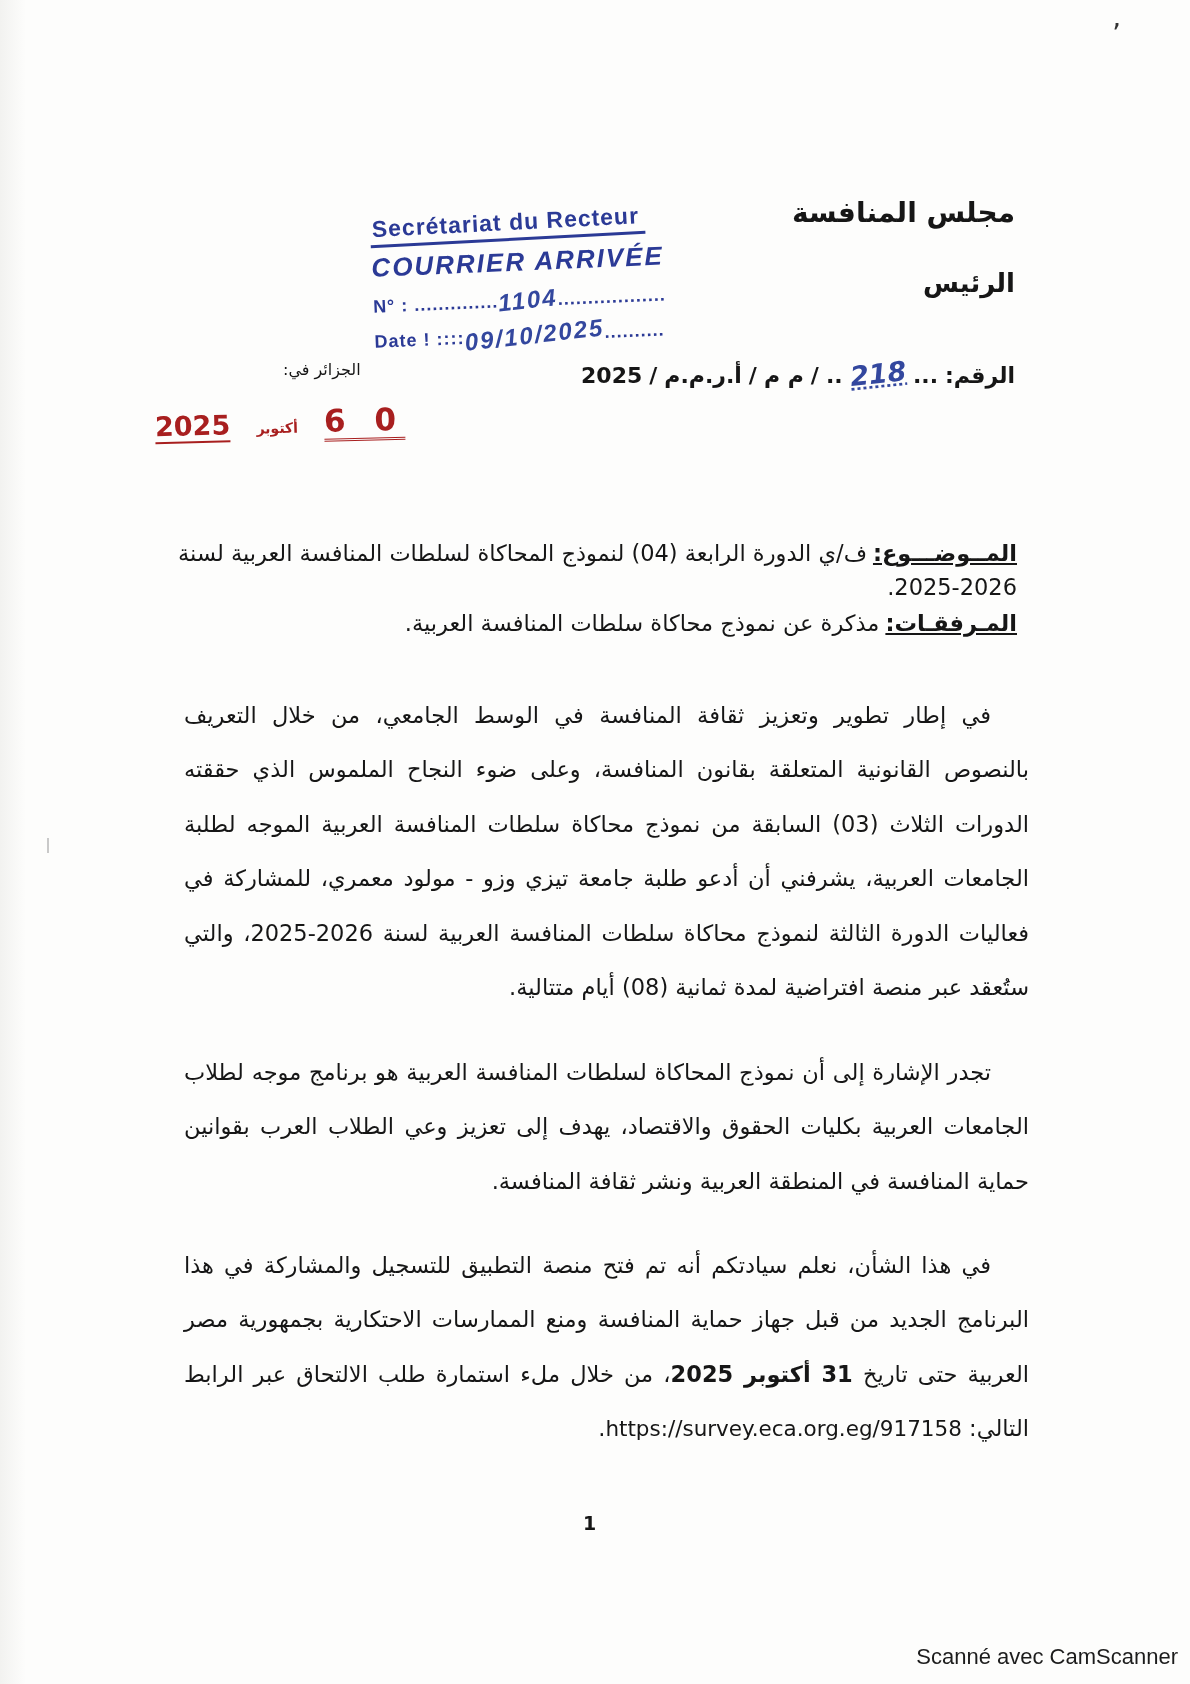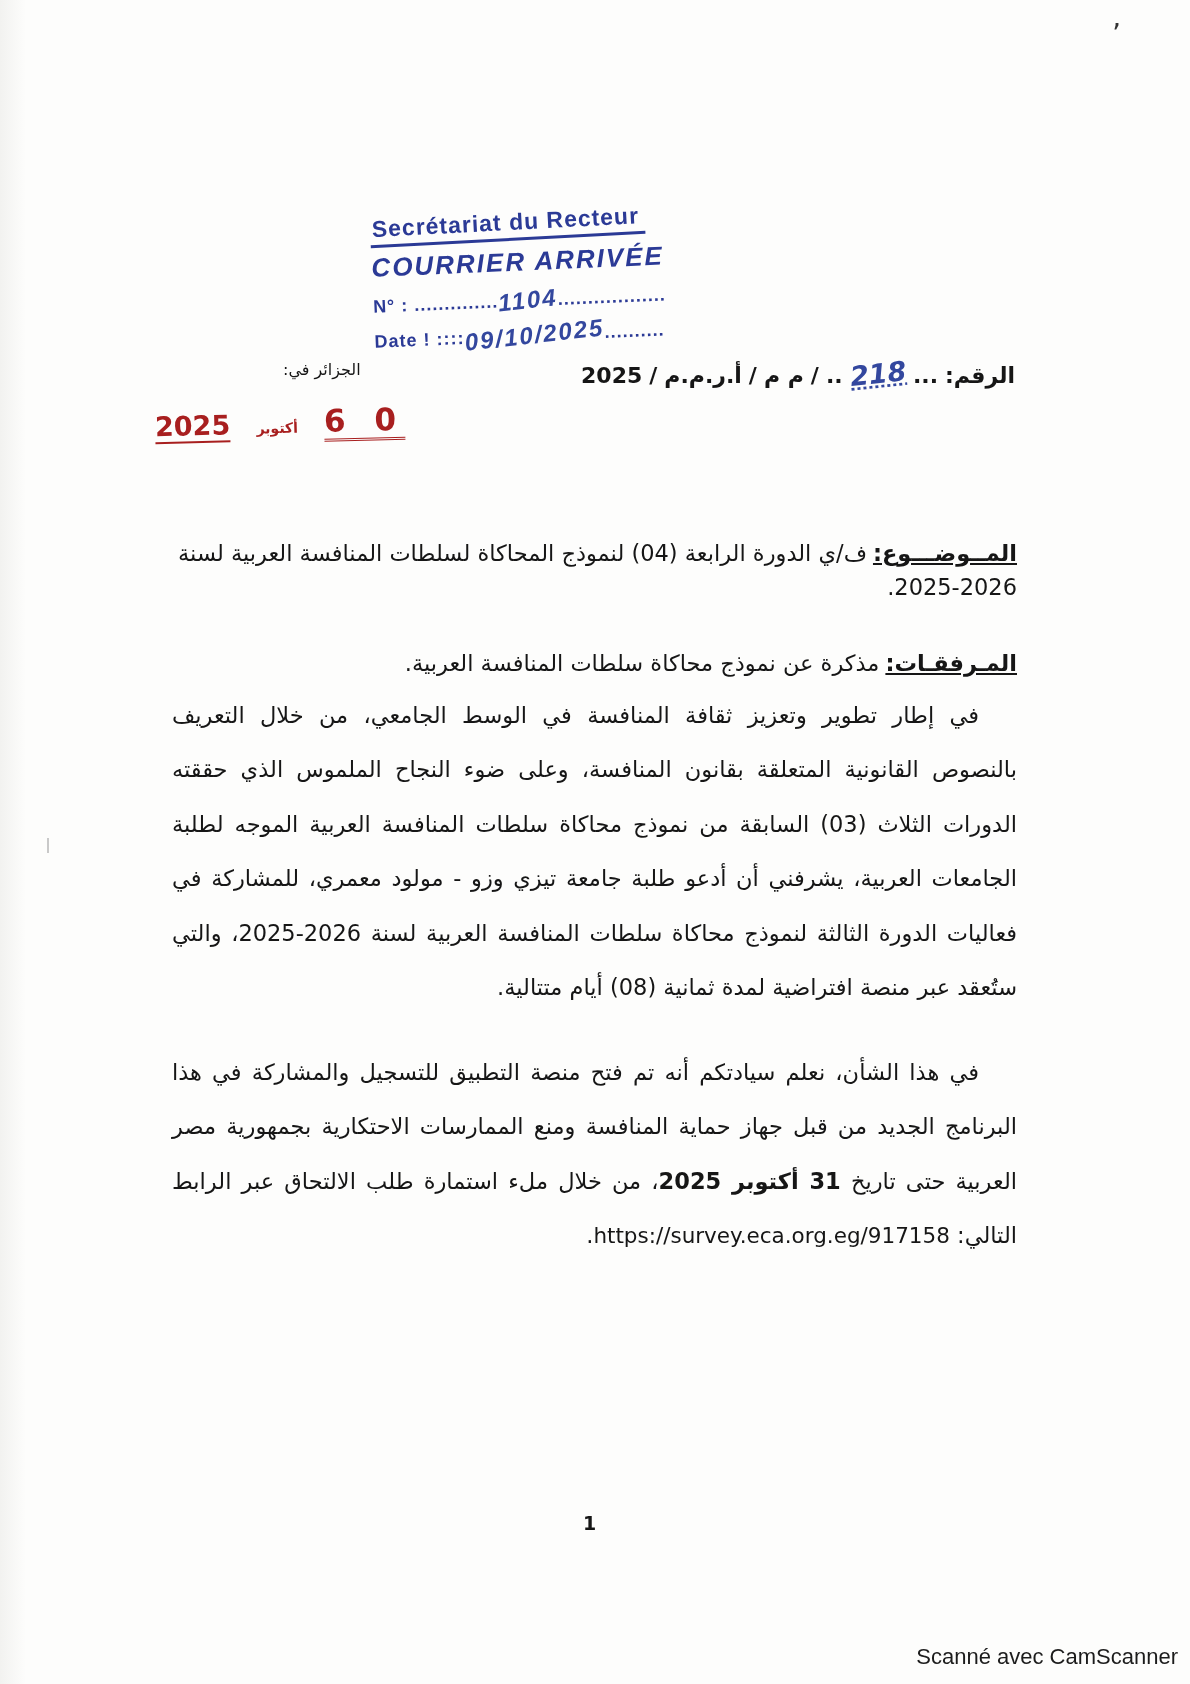--- a/index.html
+++ b/index.html
@@ -72,24 +72,24 @@
   .recipient{
     position:absolute;top:443px;left:170px;width:845px;
     text-align:center;font-size:29px;font-weight:bold;direction:rtl;
   }
   
   .meta-line{
     position:absolute;right:173px;width:845px;direction:rtl;text-align:right;
     font-size:22.5px;line-height:1.5;
   }
   .meta-line.subject{top:537px;}
-  .meta-line.attach{top:607px;margin-top:40px;}
+  .meta-line.attach{top:607px;}
   .meta-label{font-weight:bold;text-decoration:underline;margin-left:6px;}
   
-  .body-text{position:absolute;top:688px;right:173px;width:845px;direction:rtl;margin-left:16px;}
+  .body-text{position:absolute;top:688px;right:161px;width:845px;direction:rtl;margin-left:16px;}
   .body-text p{
     font-size:22.5px;line-height:2.42;text-align:justify;
     margin:0 0 30px 0;text-indent:38px;
   }
   .bold-inline{font-weight:bold;}
   .url-inline{font-weight:normal;direction:ltr;unicode-bidi:embed;font-size:21.5px;}
   
   .page-num{position:absolute;top:1512px;left:583px;font-size:19px;font-weight:bold;}
   .scan-footer{
     position:absolute;bottom:14px;right:12px;
@@ -99,20 +99,24 @@
 </style>
 </head>
 <body>
 
 <div class="page">
 
   <div class="corner-mark">’</div>
   <div class="edge-artifact"></div>
 
 
+  <div class="sender">
+    <div class="org">مجلس المنافسة</div>
+    <div class="title">الرئيس</div>
+  </div>
 
   <div class="stamp">
     <div class="office">Secrétariat du Recteur</div>
     <div class="type">COURRIER ARRIVÉE</div>
     <div class="fill-line">
       <span>N° :</span>
       <span class="dots">..............</span>
       <span class="hand">1104</span>
       <span class="dots">..................</span>
     </div>
@@ -149,20 +153,21 @@
   <div class="meta-line subject">
     <span class="meta-label">المــوضـــوع:</span><span>ف/ي الدورة الرابعة (04) لنموذج المحاكاة لسلطات المنافسة العربية لسنة 2026-2025.</span>
   </div>
 
   <div class="meta-line attach">
     <span class="meta-label">المـرفقـات:</span><span>مذكرة عن نموذج محاكاة سلطات المنافسة العربية.</span>
   </div>
 
   <div class="body-text">
     <p>في إطار تطوير وتعزيز ثقافة المنافسة في الوسط الجامعي، من خلال التعريف بالنصوص القانونية المتعلقة بقانون المنافسة، وعلى ضوء النجاح الملموس الذي حققته الدورات الثلاث (03) السابقة من نموذج محاكاة سلطات المنافسة العربية الموجه لطلبة الجامعات العربية، يشرفني أن أدعو طلبة جامعة تيزي وزو - مولود معمري، للمشاركة في فعاليات الدورة الثالثة لنموذج محاكاة سلطات المنافسة العربية لسنة 2026-2025، والتي ستُعقد عبر منصة افتراضية لمدة ثمانية (08) أيام متتالية.</p>
+    <p>تجدر الإشارة إلى أن نموذج المحاكاة لسلطات المنافسة العربية هو برنامج موجه لطلاب الجامعات العربية بكليات الحقوق والاقتصاد، يهدف إلى تعزيز وعي الطلاب العرب بقوانين حماية المنافسة في المنطقة العربية ونشر ثقافة المنافسة.</p>
     <p><span>في هذا الشأن، نعلم سيادتكم أنه تم فتح منصة التطبيق للتسجيل والمشاركة في هذا البرنامج الجديد من قبل جهاز حماية المنافسة ومنع الممارسات الاحتكارية بجمهورية مصر العربية حتى تاريخ </span><span class="bold-inline">31 أكتوبر 2025</span><span>، من خلال ملء استمارة طلب الالتحاق عبر الرابط التالي: </span><span class="url-inline" dir="ltr">https://survey.eca.org.eg/917158</span><span>.</span></p>
   </div>
 
   <div class="page-num">1</div>
 
   <div class="scan-footer">Scanné avec CamScanner</div>
 
 </div>
 
 </body></html>

